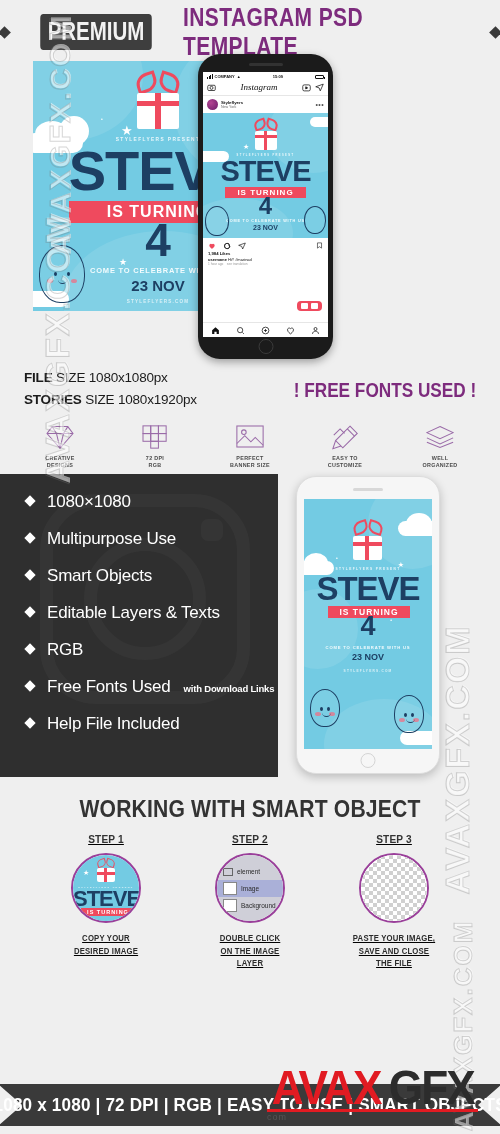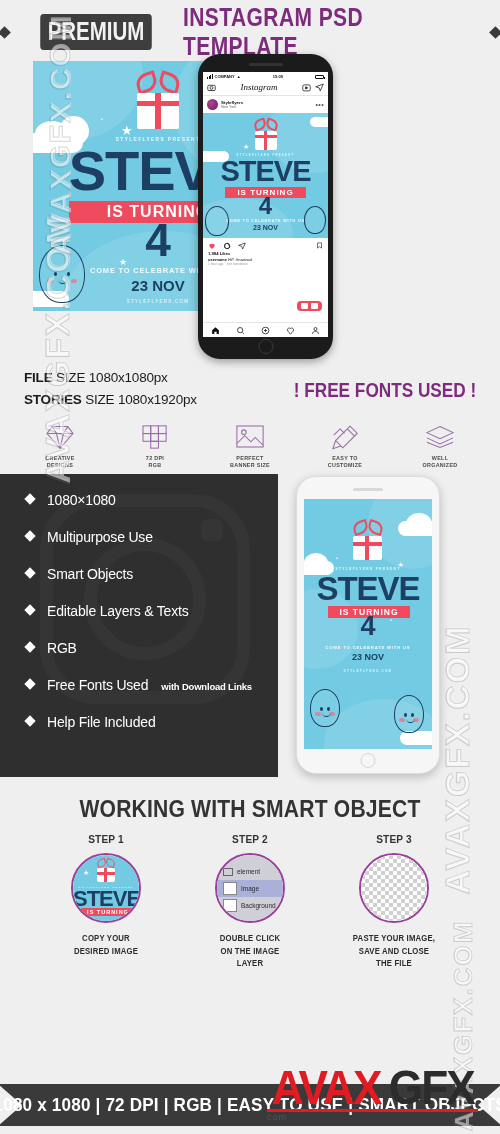--- a/index.html
+++ b/index.html
@@ -144,38 +144,38 @@
   .ig-ghost { position:absolute; left: 40px; top: 20px; width: 210px; height: 210px;
               border: 13px solid rgba(255,255,255,0.030); border-radius: 56px; }
   .ig-ghost:before { content:""; position:absolute; left:50%; top:50%; transform:translate(-50%,-50%);
               width: 96px; height: 96px; border: 13px solid rgba(255,255,255,0.030); border-radius:50%; }
   .ig-ghost:after { content:""; position:absolute; right: 14px; top: 12px; width: 22px; height: 22px;
               background: rgba(255,255,255,0.030); border-radius: 7px; }
   .flist { position:relative; z-index:2; padding: 18px 0 0 26px; }
   .fitem { display:flex; align-items:baseline; gap: 13px; height: 37px; }
   .fdia { width: 8px; height: 8px; background:#fff; transform: rotate(45deg); flex:none;
           position: relative; top: -2px; }
-  .ftxt { color:#fff; font-size: 14px; letter-spacing:-.2px; }
+  .ftxt { color:#fff; font-size: 17px; letter-spacing:-.2px; }
   .fsub { font-size: 9.5px; font-weight:700; }
   .phone-w { position:absolute; left: 296px; top: 2px; width: 144px; height: 298px;
              background:#f6f6f6; border-radius: 20px; padding: 22px 7px 24px;
              box-shadow: 0 3px 10px rgba(0,0,0,.22); border:1px solid #ddd; }
   .phone-w .spk { position:absolute; top:11px; left:50%; transform:translateX(-50%);
                   width: 30px; height:3px; background:#d8d8d8; border-radius:2px; }
   .phone-w .hb { position:absolute; bottom:5px; left:50%; transform:translateX(-50%);
                  width:15px; height:15px; border:1.4px solid #d4d4d4; border-radius:50%; }
   .story-poster { width:100%; height:100%; }
 
   
   .smart { text-align:center; padding-top: 18px; }
   .smart-title { font-size: 24px; font-weight:700; color:#333; letter-spacing:.2px;
                  transform: scaleX(.88);
                  font-family:"Liberation Sans Narrow","Liberation Sans",sans-serif; }
   .steps { display:flex; justify-content:center; gap: 36px; margin-top: 10px; }
-  .step { width: 108px; }
+  .step { width: 108px; text-decoration: underline; }
   .step-lbl { font-size: 11.5px; font-weight:700; color:#333; letter-spacing:.2px;
               transform: scaleX(.88); font-family:"Liberation Sans Narrow","Liberation Sans",sans-serif; }
   .circ { width: 70px; height: 70px; border-radius:50%; border: 2.5px solid #9a3f9a;
           margin: 8px auto 0; overflow:hidden; position:relative; background:#fff; }
   .circ-in { position:absolute; inset: 0; }
   .checker { width:100%; height:100%;
     background-image:
       linear-gradient(45deg, #d0d0d0 25%, transparent 25%, transparent 75%, #d0d0d0 75%),
       linear-gradient(45deg, #d0d0d0 25%, transparent 25%, transparent 75%, #d0d0d0 75%);
     background-size: 8px 8px; background-position: 0 0, 4px 4px; background-color:#fff; }

